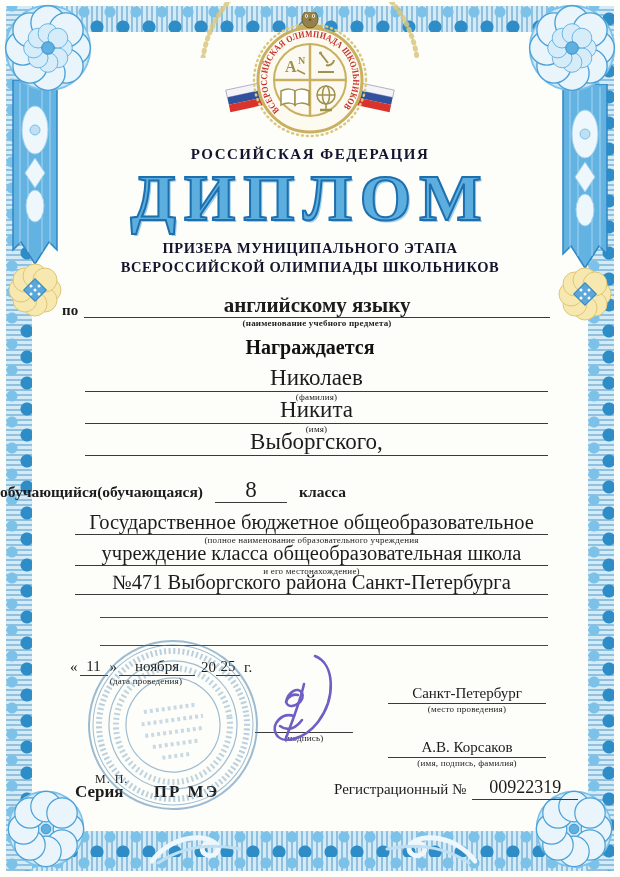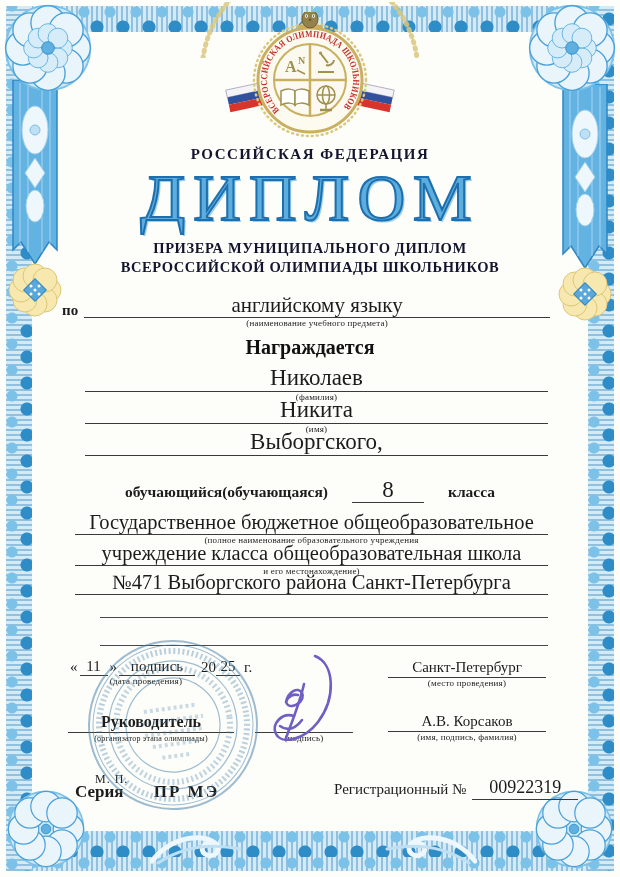--- a/index.html
+++ b/index.html
@@ -24,47 +24,47 @@
   .band.left{left:6px;top:6px;bottom:6px;width:26px;}
   .band.right{right:6px;top:6px;bottom:6px;width:26px;}
   .rosette{position:absolute;z-index:2;}
   .banner{position:absolute;z-index:1;}
   .flourish{position:absolute;z-index:1;bottom:10px;}
   .arch{position:absolute;z-index:1;left:50%;transform:translateX(-50%);top:2px;}
   
   .abs{position:absolute;z-index:2;}
   .center{left:0;right:0;text-align:center;}
   .country{top:146px;font-size:15px;font-weight:bold;letter-spacing:1.5px;color:#14142e;}
-  .big-title{top:158px;font-size:66px;line-height:80px;font-weight:normal;letter-spacing:8px;
+  .big-title{top:158px;font-size:66px;line-height:80px;font-weight:bold;letter-spacing:8px;
      color:#5caede;-webkit-text-stroke:2px #1e6fae;
      text-shadow:2px 2px 0 rgba(142,201,234,.9),-1px -1px 0 rgba(223,240,250,.9);}
   .subtitle1{top:240px;font-size:14.5px;font-weight:bold;letter-spacing:.6px;color:#14142e;}
   .subtitle2{top:259px;font-size:14.5px;font-weight:bold;letter-spacing:.6px;color:#14142e;}
   .rule-box .val{border-bottom:1.6px solid #3a3a3a;text-align:center;}
   .sublabel{font-size:9px;text-align:center;color:#222;letter-spacing:.2px;line-height:11px;}
   .subject-row{top:293px;left:62px;right:70px;display:flex;align-items:flex-start;}
   .subject-prefix{font-size:15px;font-weight:bold;padding-top:9px;}
-  .subject-line{flex:1;margin-left:6px;}
+  .subject-line{flex:1;margin-left:6px;font-weight:bold;}
   .subject-line .val{font-size:21px;line-height:24px;}
   .award-heading{top:336px;font-size:20px;font-weight:bold;color:#111;}
   .name-block{left:85px;right:72px;}
   .name-block .val{font-size:23px;line-height:27px;}
-  .grade-row{top:478px;left:0;right:0;display:flex;justify-content:center;align-items:flex-end;gap:24px;}
+  .grade-row{top:478px;left:0;right:0;display:flex;justify-content:flex-start;align-items:flex-end;gap:12px;}
   .grade-txt{font-size:15.5px;font-weight:bold;padding-bottom:2px;}
   .grade-val{width:72px;border-bottom:1.6px solid #3a3a3a;text-align:center;font-size:23px;line-height:24px;}
   .school-block{left:75px;right:72px;}
   .school-block .val{font-size:20.5px;line-height:24px;}
   .blank-rule{left:100px;right:72px;border-top:1.5px solid #4a4a4a;height:0;}
   .date-group{top:658px;left:68px;width:200px;}
   .date-line{display:flex;align-items:flex-end;font-size:15px;}
   .date-line .q{padding:0 2px;}
   .date-line .seg{border-bottom:1.4px solid #3a3a3a;text-align:center;}
   .date-label{font-size:9px;color:#222;margin-left:18px;width:120px;text-align:center;}
   .place-group{top:658px;left:388px;width:158px;}
-  .place-group .val,.sign-col .val{font-size:15px;line-height:19px;border-bottom:1.4px solid #3a3a3a;text-align:center;}
+  .place-group .val,.sign-col .val{font-size:15px;line-height:19px;border-bottom:1.4px solid #3a3a3a;text-align:center;margin-top:26px;}
   .head-group{top:712px;left:68px;width:166px;}
   .head-group .val{font-size:16px;font-weight:bold;line-height:20px;border-bottom:1.4px solid #3a3a3a;text-align:center;}
   .head-group .sublabel{font-size:8px;}
   .sig-line-group{top:712px;left:255px;width:98px;}
   .sig-line-group .spacer{height:20px;border-bottom:1.4px solid #3a3a3a;}
   .signer-group{top:712px;left:388px;width:158px;}
   .mp{top:772px;left:95px;font-size:12px;letter-spacing:1px;}
   .series-row{top:782px;left:75px;font-size:17px;font-weight:bold;}
   .series-row .series-value{margin-left:26px;letter-spacing:2px;}
   .reg-row{top:778px;left:334px;display:flex;align-items:flex-end;}
@@ -290,21 +290,21 @@
       <circle cx="81.5" cy="4" r="1.7" fill="#fff"></circle>
         <circle cx="88.5" cy="4" r="1.7" fill="#fff"></circle>
       <circle cx="81.5" cy="4" r="0.8" fill="#2b2416"></circle>
         <circle cx="88.5" cy="4" r="0.8" fill="#2b2416"></circle>
       <path d="M85,6 l1.6,2.4 h-3.2 Z" fill="#5a4d22"></path>
     </g>
   </svg>
 
   <div class="abs center country">РОССИЙСКАЯ ФЕДЕРАЦИЯ</div>
   <div class="abs center big-title">ДИПЛОМ</div>
-  <div class="abs center subtitle1">ПРИЗЕРА МУНИЦИПАЛЬНОГО ДИПЛОМ</div>
+  <div class="abs center subtitle1">ПРИЗЕРА МУНИЦИПАЛЬНОГО ЭТАПА</div>
   <div class="abs center subtitle2">ВСЕРОССИЙСКОЙ ОЛИМПИАДЫ ШКОЛЬНИКОВ</div>
 
   <div class="abs subject-row">
     <span class="subject-prefix">по</span>
     <div class="subject-line rule-box">
       <div class="val">английскому языку</div>
       <div class="sublabel">(наименование учебного предмета)</div>
     </div>
   </div>
 
@@ -341,36 +341,32 @@
   </div>
 
   <div class="abs blank-rule" style="top:617px"></div>
   <div class="abs blank-rule" style="top:645px"></div>
 
   <div class="abs date-group">
     <div class="date-line">
       <span class="q">«</span>
       <span class="seg" style="width:28px">11</span>
       <span class="q">»</span>
-      <span class="seg" style="width:76px">подпись</span>
+      <span class="seg" style="width:76px">ноября</span>
       <span style="padding-left:6px">20</span>
       <span class="seg" style="width:24px">25</span>
       <span style="padding-left:4px">г.</span>
     </div>
     <div class="date-label sublabel">(дата проведения)</div>
   </div>
   <div class="abs place-group rule-box">
     <div class="val">Санкт-Петербург</div>
     <div class="sublabel">(место проведения)</div>
   </div>
 
-  <div class="abs head-group rule-box">
-    <div class="val">Руководитель</div>
-    <div class="sublabel">(организатор этапа олимпиады)</div>
-  </div>
   <div class="abs sig-line-group">
     <div class="spacer"></div>
     <div class="sublabel">(подпись)</div>
   </div>
   <div class="abs signer-group sign-col rule-box">
     <div class="val">А.В. Корсаков</div>
     <div class="sublabel">(имя, подпись, фамилия)</div>
   </div>
 
   <div class="abs mp">М. П.</div>

